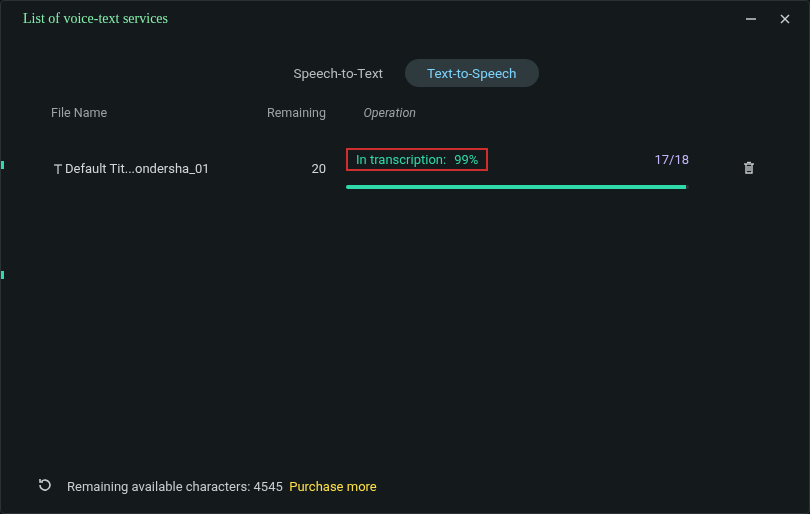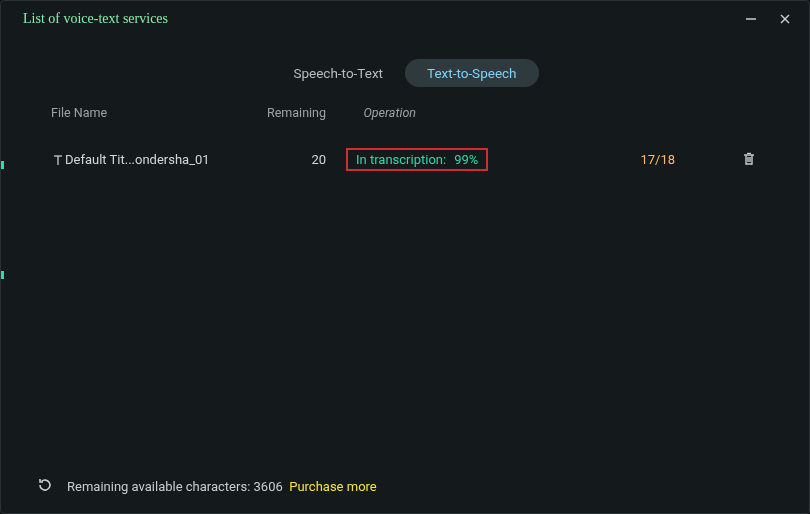--- a/index.html
+++ b/index.html
@@ -116,39 +116,39 @@
   stroke-width: 1.2;
 }
 .chars-cell {
   flex: 0 0 90px;
   text-align: right;
   padding-right: 20px;
 }
 .status-cell {
   flex: 1;
   display: flex;
-  flex-direction: row;
+  flex-direction: column;
   gap: 14px;
 }
 .status-text-row {
   display: flex;
   justify-content: space-between;
   align-items: center;
   width: 100%;
 }
 .status-box {
   border: 2px solid #cf2e2e;
   padding: 2px 8px;
   color: #2fd9a9;
   font-size: 13px;
   display: inline-flex;
   gap: 8px;
 }
 .ratio {
-  color: #fdba74;
+  color: #c4b5fd;
   font-size: 13px;
 }
 .progress {
   height: 4px;
   background: #2a3235;
   border-radius: 2px;
   overflow: hidden;
 }
 .progress-bar {
   height: 100%;
@@ -288,17 +288,17 @@
   </div>
 
   <div class="footer">
     <div class="refresh-btn">
       <svg viewBox="0 0 16 16" width="16" height="16">
         <path d="M3 8 a5 5 0 1 0 1.5 -3.5"></path>
         <polyline points="3,2 3,5 6,5"></polyline>
       </svg>
     </div>
     <div>
-      <span>Remaining available characters: </span><span>3606</span>
+      <span>Remaining available characters: </span><span>4545</span>
       <span>&nbsp;</span><span class="purchase-link">Purchase more</span>
     </div>
   </div>
 </div>
 
 </body></html>

